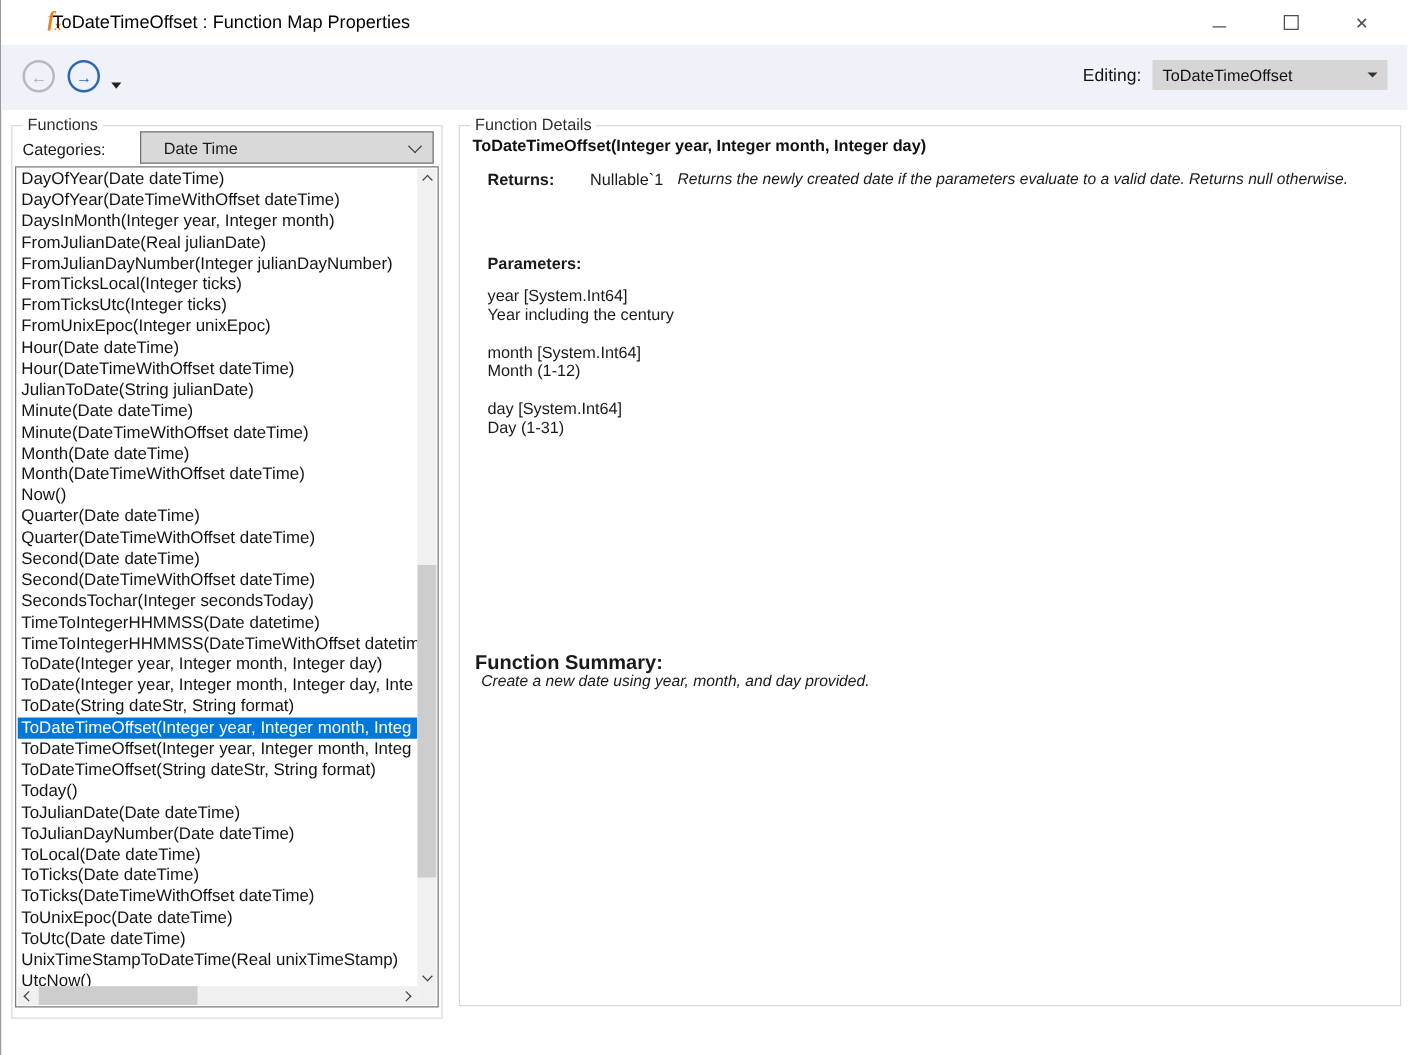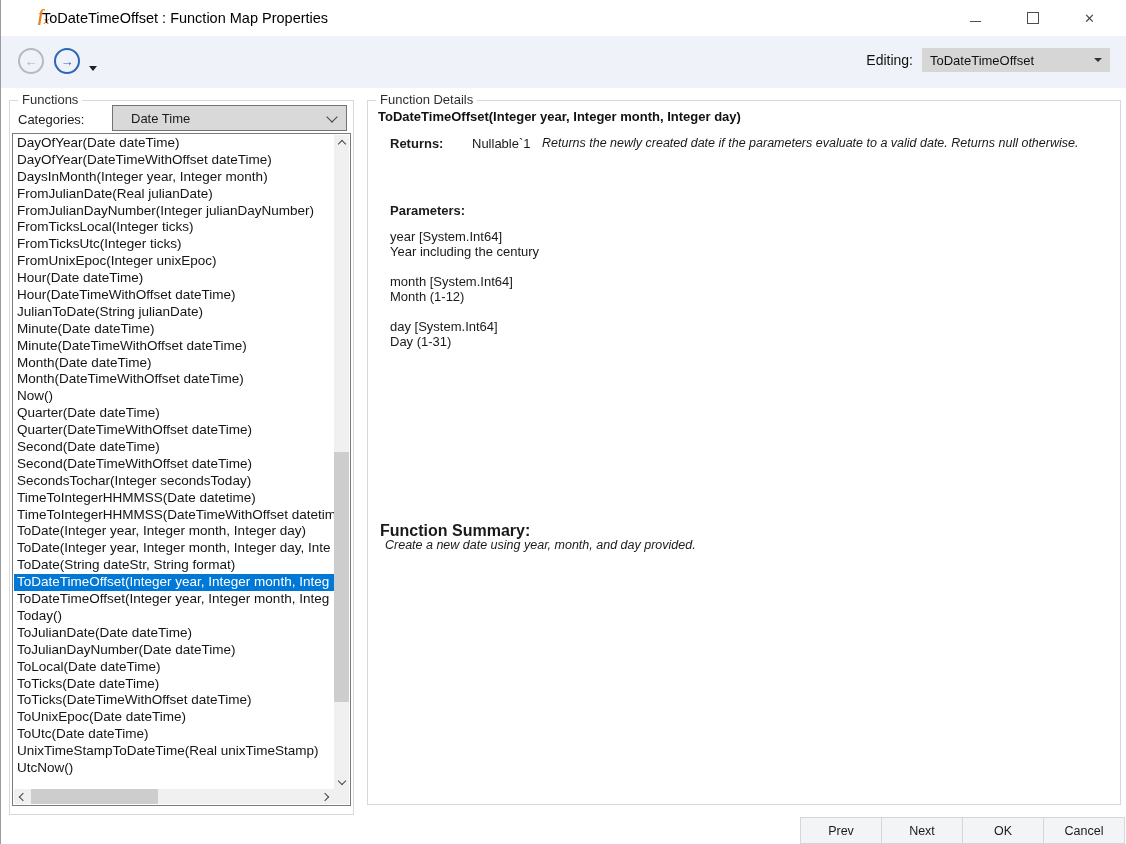--- a/index.html
+++ b/index.html
@@ -160,20 +160,21 @@
           <div class="list-item">Second(Date dateTime)</div>
           <div class="list-item">Second(DateTimeWithOffset dateTime)</div>
           <div class="list-item">SecondsTochar(Integer secondsToday)</div>
           <div class="list-item">TimeToIntegerHHMMSS(Date datetime)</div>
           <div class="list-item">TimeToIntegerHHMMSS(DateTimeWithOffset datetime)</div>
           <div class="list-item">ToDate(Integer year, Integer month, Integer day)</div>
           <div class="list-item">ToDate(Integer year, Integer month, Integer day, Inte</div>
           <div class="list-item">ToDate(String dateStr, String format)</div>
           <div class="list-item selected">ToDateTimeOffset(Integer year, Integer month, Integ</div>
           <div class="list-item">ToDateTimeOffset(Integer year, Integer month, Integ</div>
+          <div class="list-item">ToDateTimeOffset(String dateStr, String format)</div>
           <div class="list-item">Today()</div>
           <div class="list-item">ToJulianDate(Date dateTime)</div>
           <div class="list-item">ToJulianDayNumber(Date dateTime)</div>
           <div class="list-item">ToLocal(Date dateTime)</div>
           <div class="list-item">ToTicks(Date dateTime)</div>
           <div class="list-item">ToTicks(DateTimeWithOffset dateTime)</div>
           <div class="list-item">ToUnixEpoc(Date dateTime)</div>
           <div class="list-item">ToUtc(Date dateTime)</div>
           <div class="list-item">UnixTimeStampToDateTime(Real unixTimeStamp)</div>
           <div class="list-item">UtcNow()</div>
@@ -219,20 +220,14 @@
         </div>
         <div class="param">
           <div>day [System.Int64]</div>
           <div>Day (1-31)</div>
         </div>
       </div>
     <span class="summary-label">Function Summary:</span>
     <span class="summary-text">Create a new date using year, month, and day provided.</span>
   </div>
 
-  <div class="footer">
-      <button class="dlg-btn">Prev</button>
-      <button class="dlg-btn">Next</button>
-      <button class="dlg-btn">OK</button>
-      <button class="dlg-btn">Cancel</button>
-    </div>
 
 </div>
 
 </body></html>

